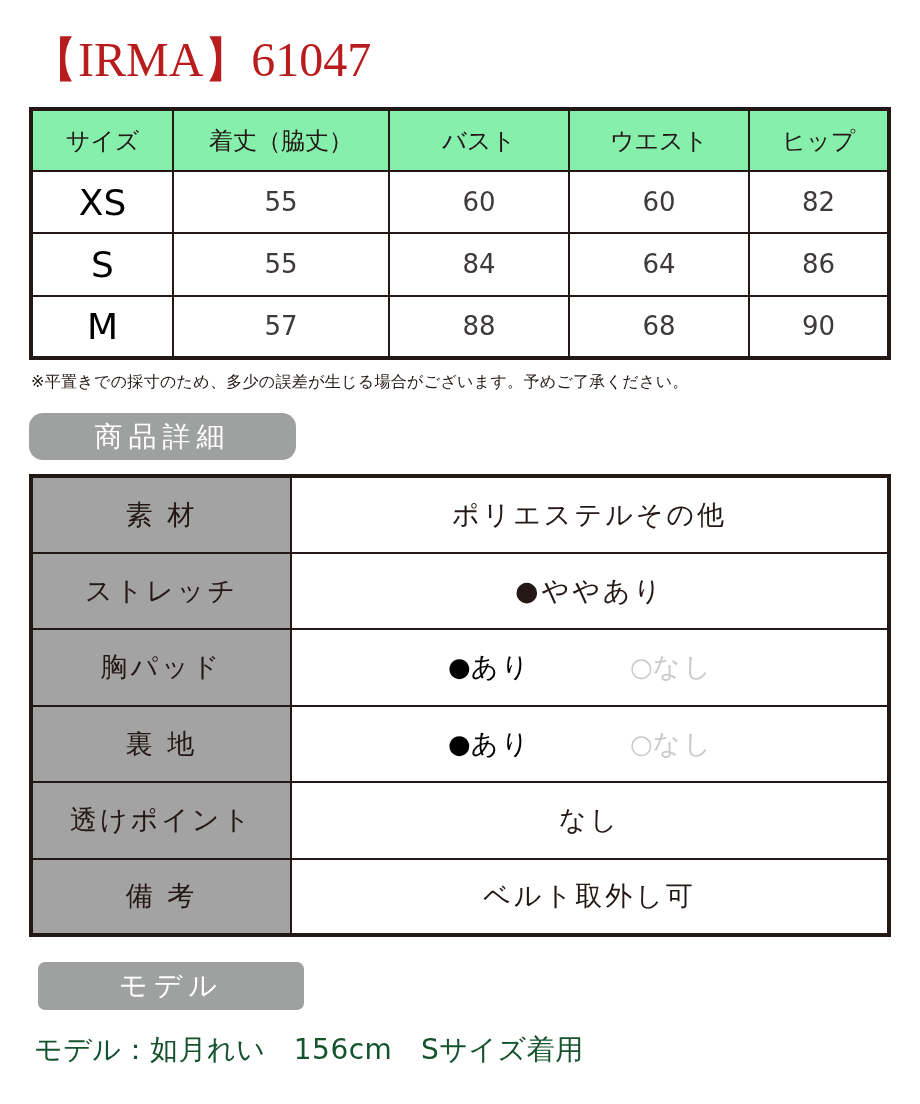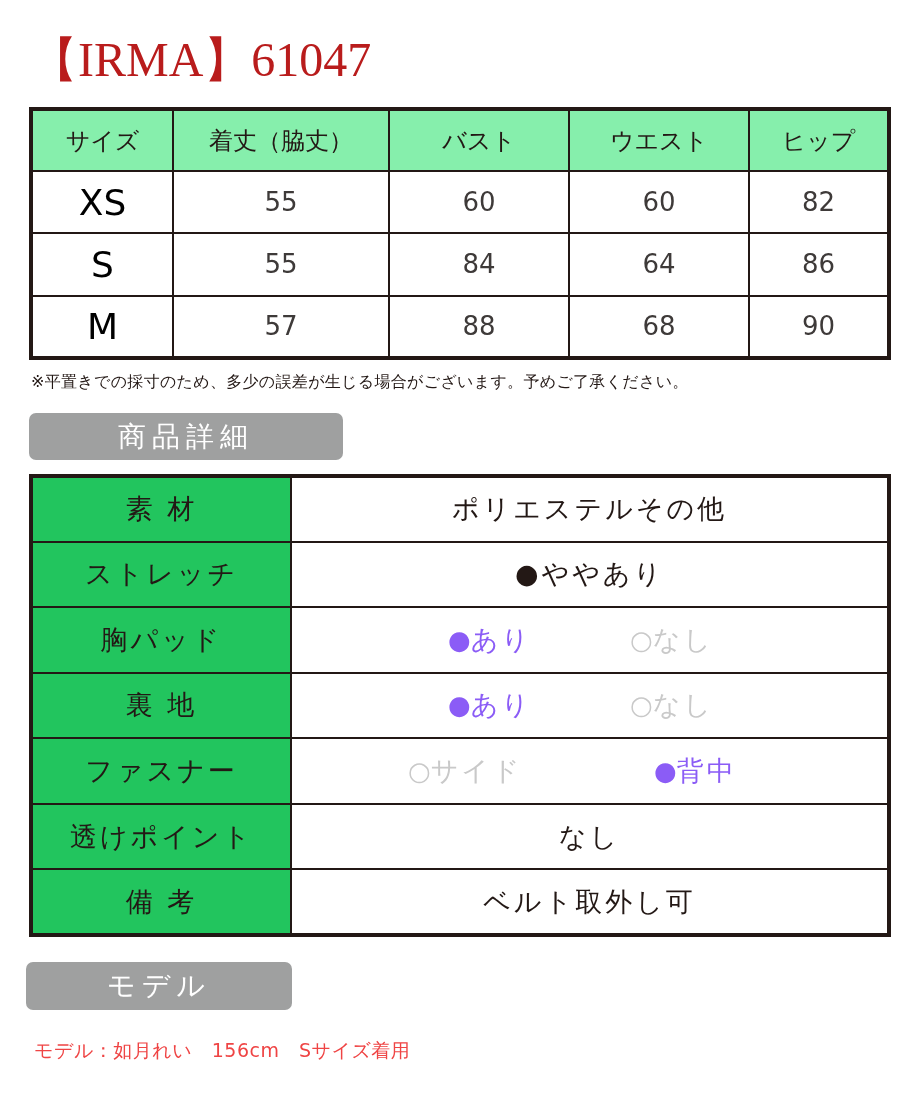--- a/index.html
+++ b/index.html
@@ -28,45 +28,45 @@
 
   .note {
     position: absolute; left: 31px; top: 368px; font-size: 16px; line-height: 28px;
     color: #231815; white-space: nowrap; letter-spacing: 0.3px;
   }
 
   .badge {
     position: absolute; background: #9fa0a0; color: #ffffff; border-radius: 7px;
     text-align: center; font-size: 28px; letter-spacing: 6px;
   }
-  .badge-details { left: 29px; top: 413px; width: 314px; height: 47px; line-height: 47px; }
-  .badge-model { left: 26px; top: 962px; width: 266px; height: 48px; line-height: 48px; }
+  .badge-details { left: 29px; top: 413px; width: 267px; height: 47px; line-height: 47px; border-radius: 14px; }
+  .badge-model { left: 38px; top: 962px; width: 266px; height: 48px; line-height: 48px; }
 
   .detail-table {
     position: absolute; left: 29px; top: 474px; width: 862px; height: 463px;
     border: 4px solid #231815; border-collapse: collapse; table-layout: fixed;
   }
   .detail-table th, .detail-table td {
     border: 2px solid #231815; height: 65px; vertical-align: middle; font-weight: normal;
   }
   .detail-table th {
-    width: 260px; background: #22c55e; font-size: 27px; text-align: center;
+    width: 260px; background: #a3a3a3; font-size: 27px; text-align: center;
     color: #231815; letter-spacing: 3px;
   }
   .detail-table td { background: #ffffff; font-size: 27px; color: #231815; letter-spacing: 3px; }
   .cell-center { text-align: center; }
   .opt-row { position: relative; height: 100%; }
   .opt { position: absolute; top: 50%; transform: translateY(-50%); white-space: nowrap; }
   .opt .dot { display: inline-block; font-size: 26px; letter-spacing: 0; }
-  .opt.on { color: #8b5cf6; }
+  .opt.on { color: #000000; }
   .opt.off { color: #c9c9c9; }
 
   .model-line {
-    position: absolute; left: 34px; top: 1030px; font-size: 19px; line-height: 40px;
-    color: #ef4444; white-space: pre; letter-spacing: 0.5px;
+    position: absolute; left: 34px; top: 1030px; font-size: 28px; line-height: 40px;
+    color: #14532d; white-space: pre; letter-spacing: 0.5px;
   }
 </style>
 </head>
 <body>
 
 <div class="title">【IRMA】61047</div>
 
 <table class="size-table">
   <thead>
     <tr>
@@ -128,29 +128,20 @@
     <tr>
       <th>裏 地</th>
       <td>
         <div class="opt-row">
           <span class="opt on" style="left:156px"><span class="dot">●</span><span>あり</span></span>
           <span class="opt off" style="left:338px"><span class="dot">○</span><span>なし</span></span>
         </div>
       </td>
     </tr>
     <tr>
-      <th>ファスナー</th>
-      <td>
-        <div class="opt-row">
-          <span class="opt off" style="left:116px"><span class="dot">○</span><span>サイド</span></span>
-          <span class="opt on" style="left:362px"><span class="dot">●</span><span>背中</span></span>
-        </div>
-      </td>
-    </tr>
-    <tr>
       <th>透けポイント</th>
       <td class="cell-center">なし</td>
     </tr>
     <tr>
       <th>備 考</th>
       <td class="cell-center">ベルト取外し可</td>
     </tr>
   </tbody>
 </table>
 

